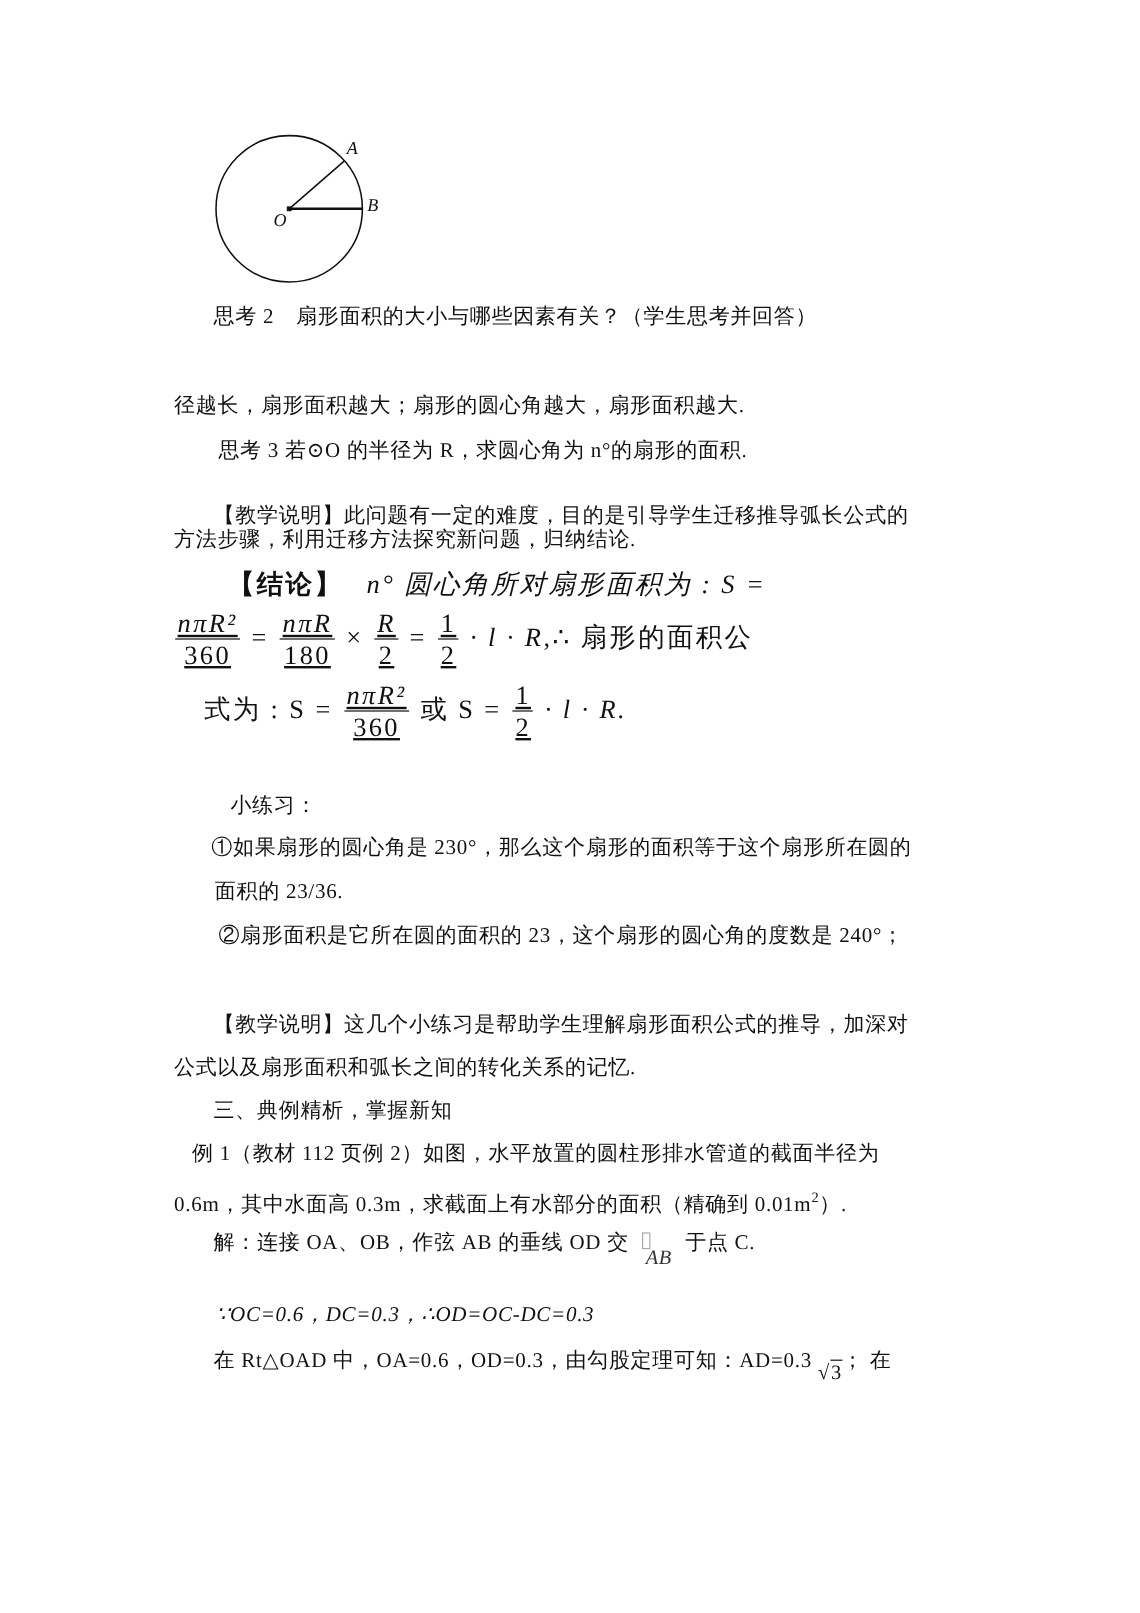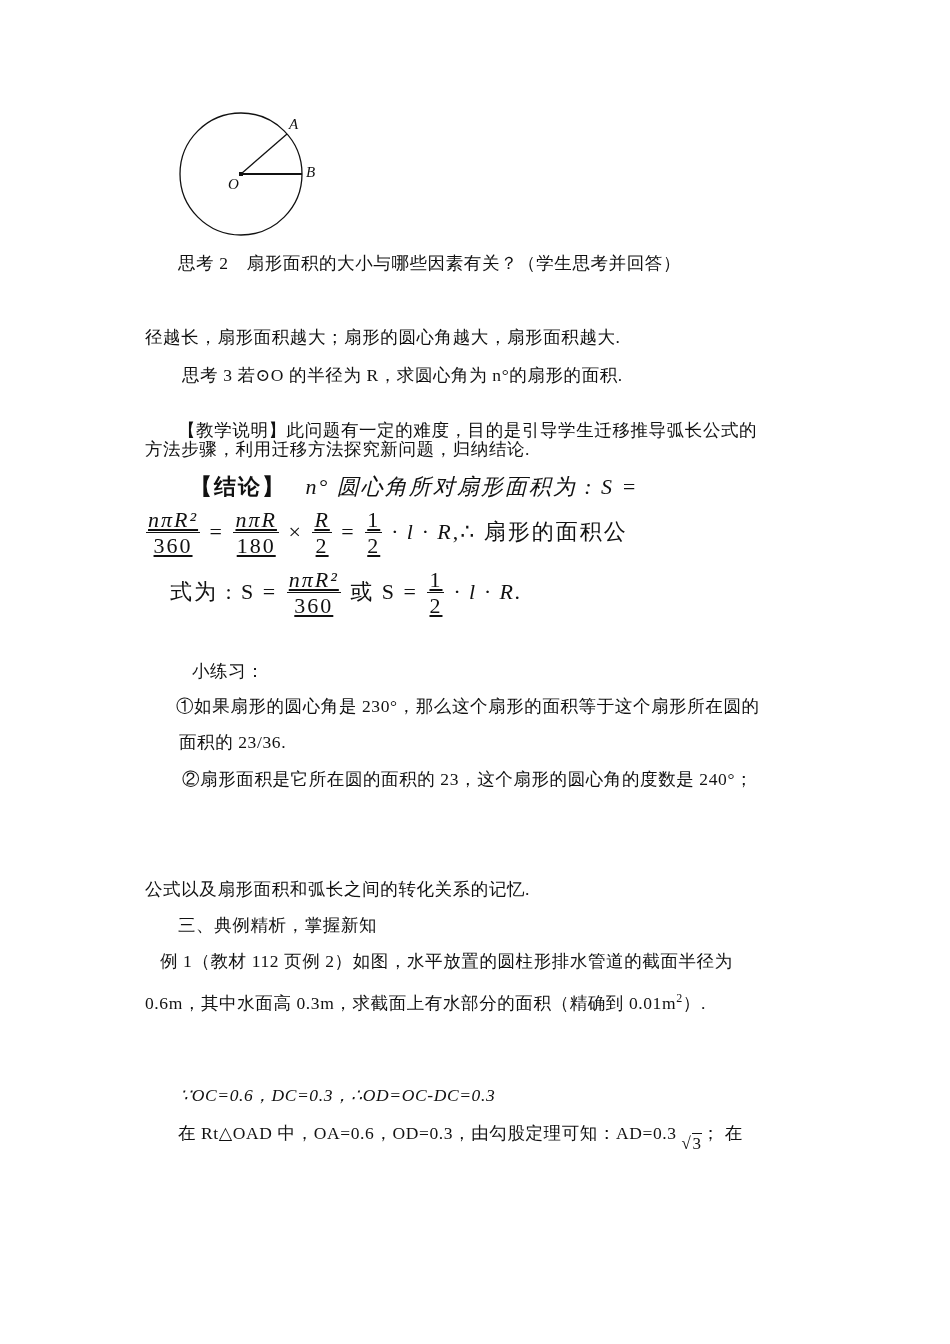--- a/index.html
+++ b/index.html
@@ -83,26 +83,32 @@
       <span class="num">1</span>
       <span class="den">2</span>
     </span>
     <span class="it">· l · R.</span>
   </div>
 
   <div class="line" style="left:192px; top:660px;">小练习：</div>
   <div class="line" style="left:176px; top:695px;">①如果扇形的圆心角是 230°，那么这个扇形的面积等于这个扇形所在圆的</div>
   <div class="line" style="left:155px; top:731px;margin-left:24px;">面积的 23/36.</div>
   <div class="line" style="left:182px; top:768px;">②扇形面积是它所在圆的面积的 23，这个扇形的圆心角的度数是 240°；</div>
+  <div class="line" style="left:178px; top:842px;">【教学说明】这几个小练习是帮助学生理解扇形面积公式的推导，加深对</div>
   <div class="line" style="left:145px; top:878px;">公式以及扇形面积和弧长之间的转化关系的记忆.</div>
 
   <div class="line" style="left:178px; top:914px;">三、典例精析，掌握新知</div>
   <div class="line" style="left:160px; top:950px;">例 1（教材 112 页例 2）如图，水平放置的圆柱形排水管道的截面半径为</div>
   <div class="line" style="left:145px; top:987px;">
     <span>0.6m，其中水面高 0.3m，求截面上有水部分的面积（精确到 0.01m</span><sup>2</sup><span>）.</span>
+  </div>
+  <div class="line" style="left:178px; top:1024px;">
+    <span>解：连接 OA、OB，作弦 AB 的垂线 OD 交</span>
+    <span class="arc-sym"><span class="box"></span><span>AB</span></span>
+    <span>于点 C.</span>
   </div>
   <div class="line" style="left:180px; top:1084px;font-style:italic;">∵OC=0.6，DC=0.3，∴OD=OC-DC=0.3</div>
   <div class="line" style="left:178px; top:1122px;text-align:center;">
     <span>在 Rt△OAD 中，OA=0.6，OD=0.3，由勾股定理可知：AD=0.3</span>
     <span class="sqrt">√<span class="rad">3</span></span><span>；  在</span>
   </div>
 
 </div>
 
 </body></html>

